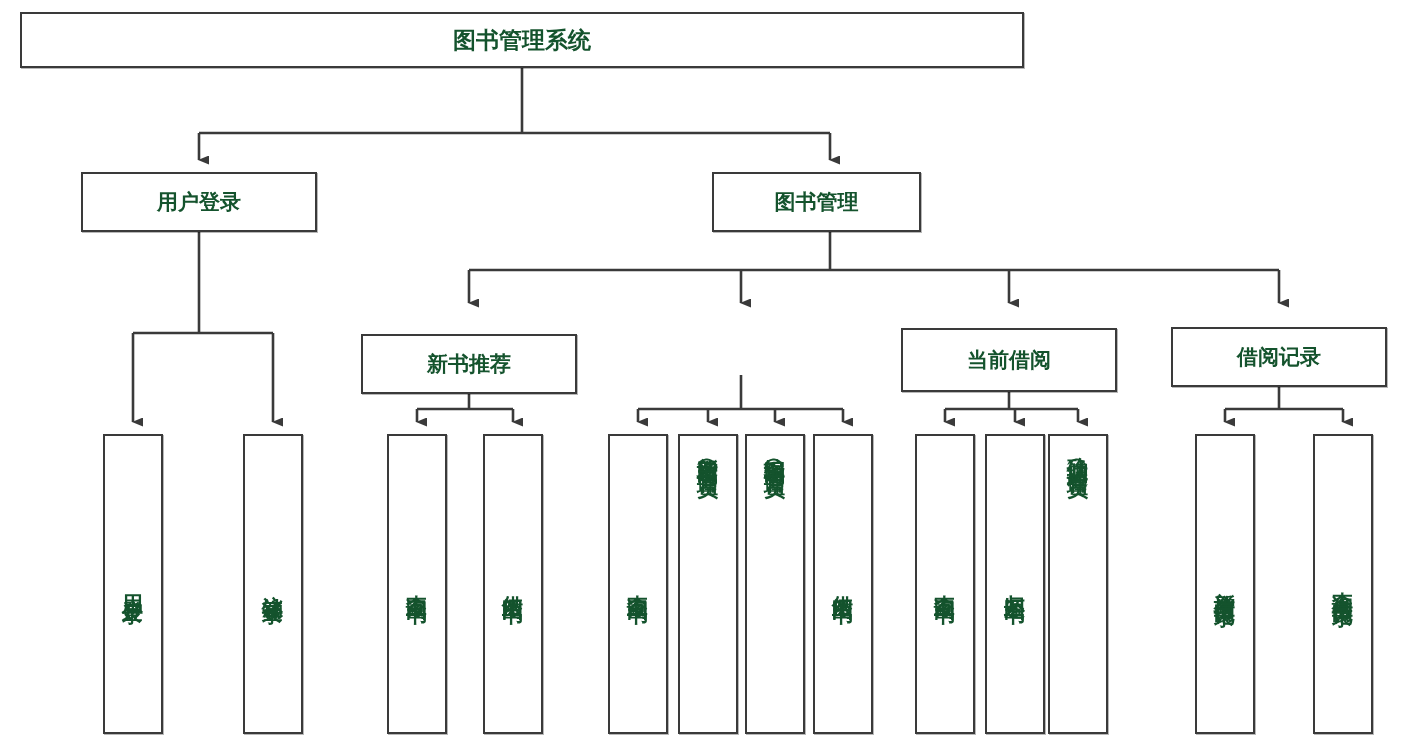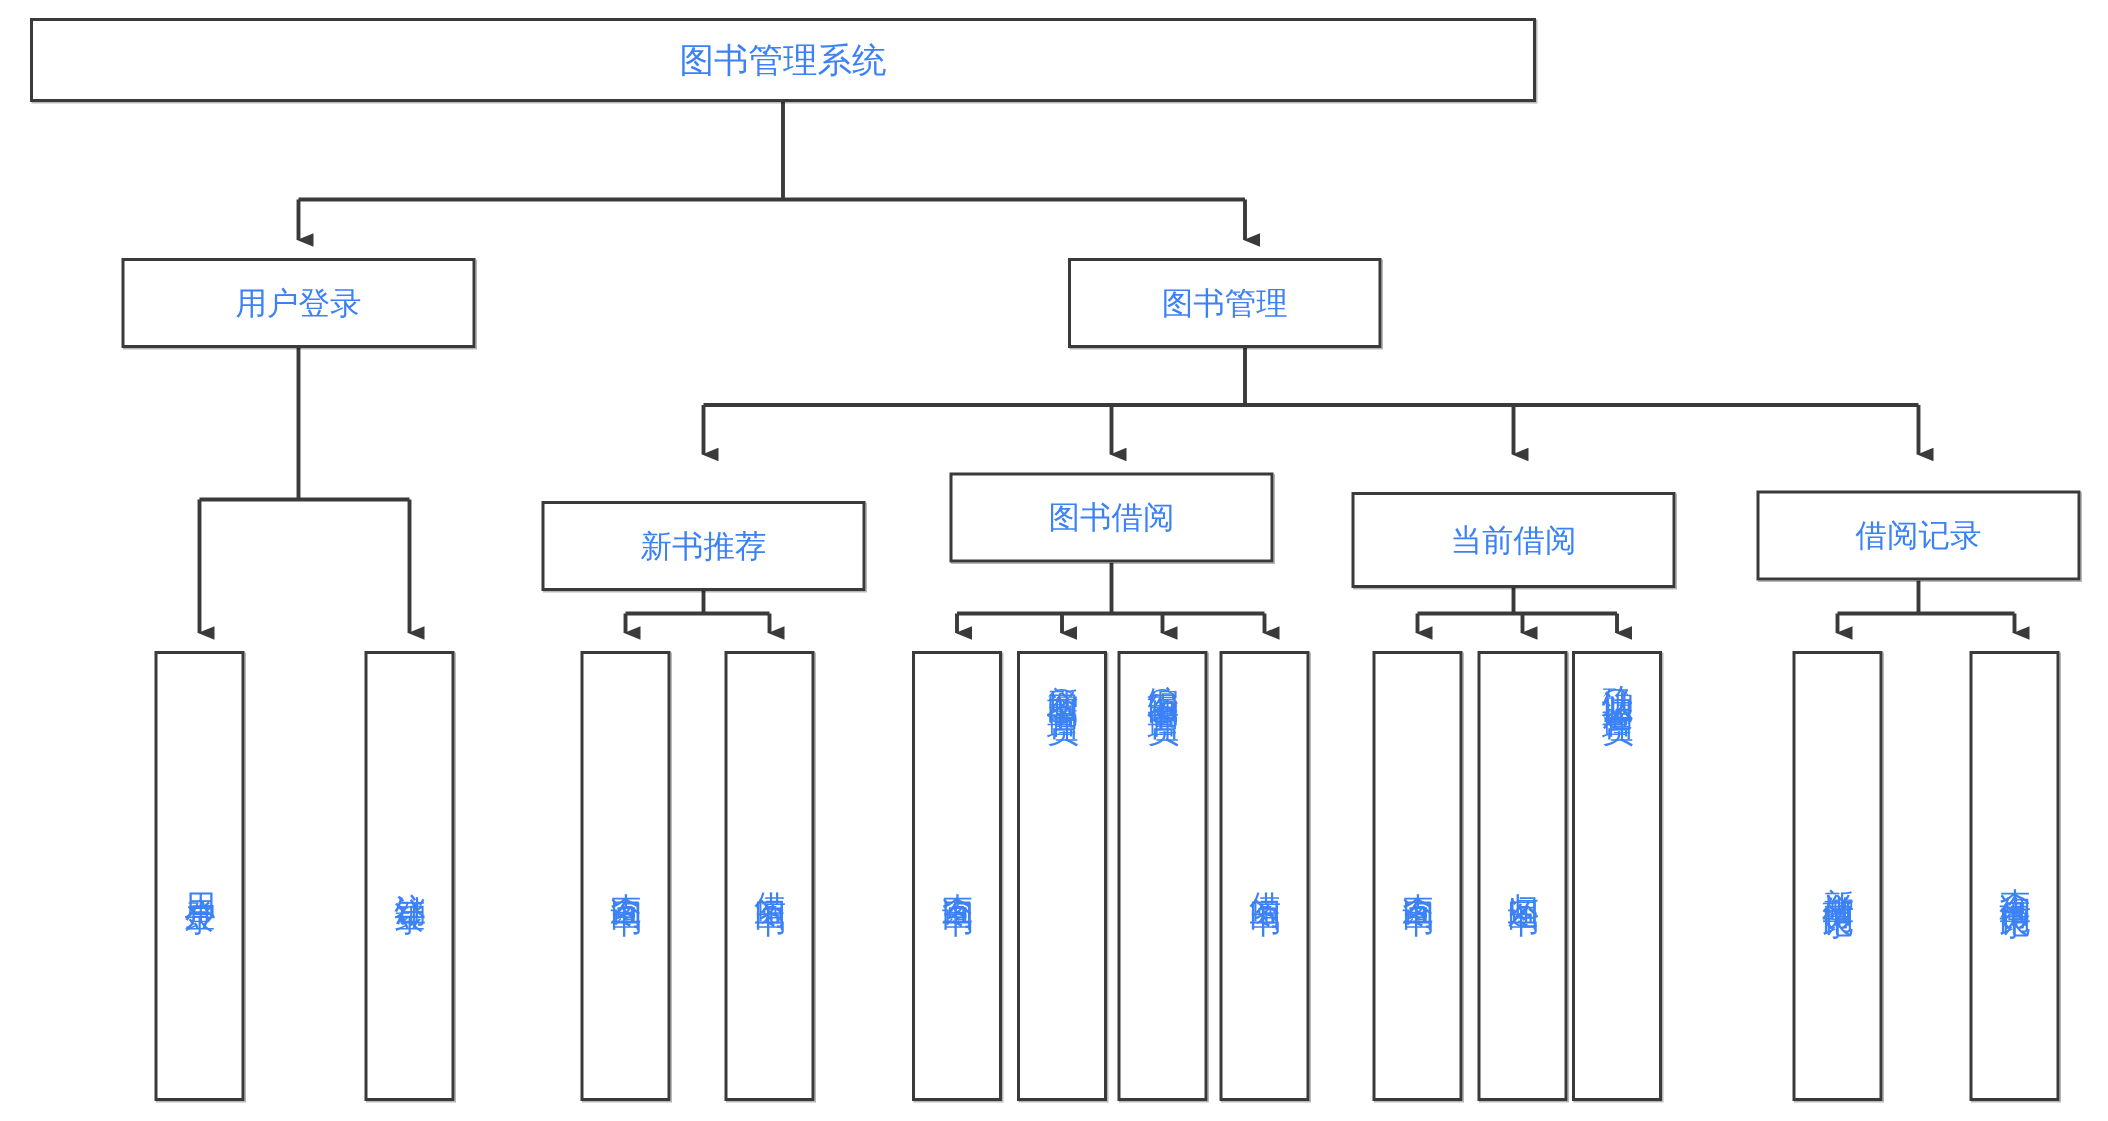--- a/index.html
+++ b/index.html
@@ -21,26 +21,27 @@
     top: 0;
     width: 1405px;
     height: 747px;
     pointer-events: none;
   }
   .node {
     position: absolute;
     box-sizing: border-box;
     border: 2px solid #3a3a3a;
     background: #ffffff;
-    color: #3b82f6;
+    color: #14532d;
     display: flex;
     align-items: center;
     justify-content: center;
     text-align: left;
     box-shadow: 1px 1px 0 rgba(0,0,0,0.28);
+    font-weight: bold;
   }
   .node.root {
     font-size: 23px;
   }
   .node.l2 {
     font-size: 21px;
   }
   .node.l3 {
     font-size: 21px;
   }
@@ -133,23 +134,20 @@
   <div class="node l2" style="left:81px; top:172px; width:236px; height:60px;">
     <span>用户登录</span>
   </div>
   <div class="node l2" style="left:712px; top:172px; width:209px; height:60px;">
     <span>图书管理</span>
   </div>
 
   <div class="node l3" style="left:361px; top:315px; width:216px; height:60px;margin-top:19px;">
     <span>新书推荐</span>
   </div>
-  <div class="node l3" style="left:633px; top:315px; width:216px; height:60px;">
-    <span>图书借阅</span>
-  </div>
   <div class="node l3" style="left:901px; top:328px; width:216px; height:64px;">
     <span>当前借阅</span>
   </div>
   <div class="node l3" style="left:1171px; top:327px; width:216px; height:60px;">
     <span>借阅记录</span>
   </div>
 
   <div class="node leaf" style="left:103px; top:434px; width:60px; height:300px;">
     <span class="vtext">用户登录</span>
   </div>

